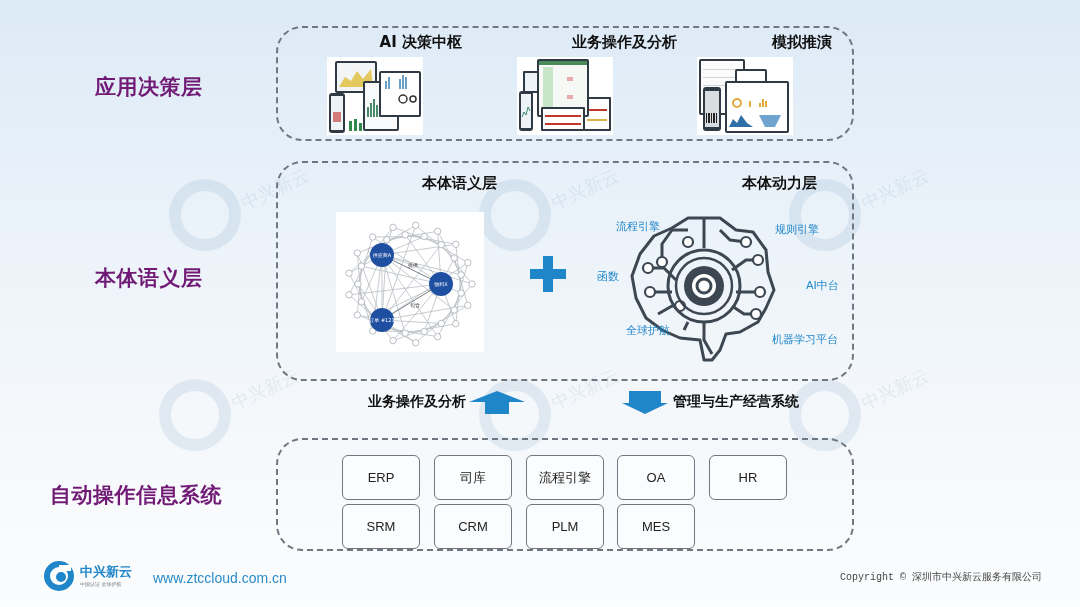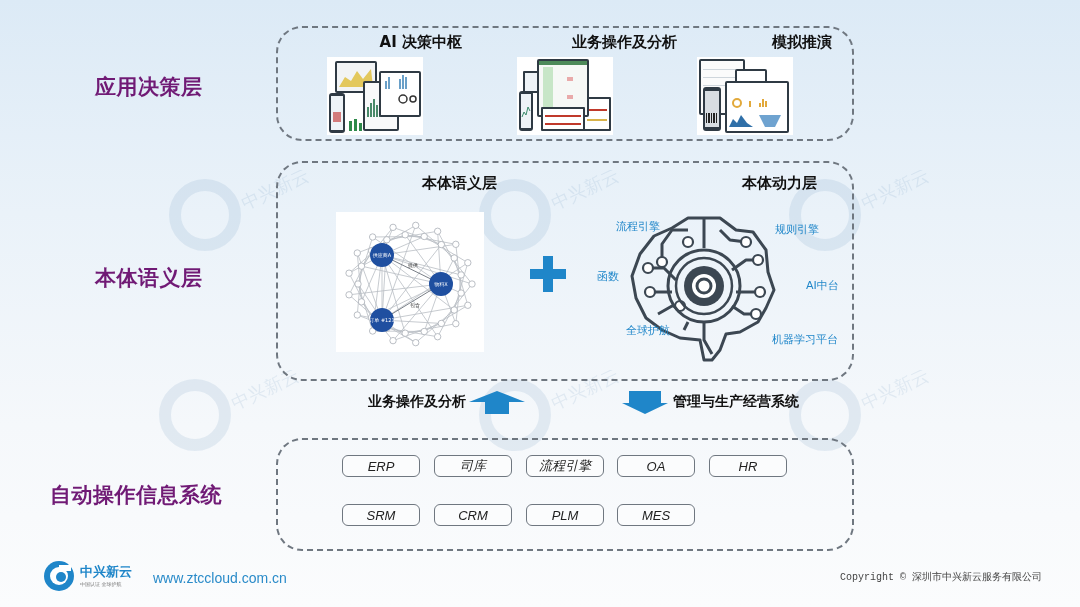--- a/index.html
+++ b/index.html
@@ -16,24 +16,24 @@
   .dash-box {
     position: absolute; border: 2px dashed #6f7780; border-radius: 26px;
     box-sizing: border-box;
   }
   .sec-title {
     position: absolute; font-weight: bold; font-size: 15px; color: #111;
     white-space: nowrap; text-align: right; margin-left: 42px;
   }
   .screen-img { position: absolute; }
   .sys-btn {
-    position: absolute; width: 78px; height: 22px; box-sizing: border-box;
+    position: absolute; width: 78px; height: 45px; box-sizing: border-box;
     border: 1.5px solid #6f7780; border-radius: 6px; background: #fbfcfd;
     display: flex; align-items: center; justify-content: center;
-    font-size: 13px; color: #222; font-family: "Liberation Sans", sans-serif; font-style: italic;
+    font-size: 13px; color: #222; font-family: "Liberation Sans", sans-serif;
   }
   .brain-label {
     position: absolute; font-size: 11px; font-weight: normal; color: #1f86c9; white-space: nowrap;
   }
   .flow-text { position: absolute; font-size: 14px; font-weight: bold; color: #111; white-space: nowrap; }
   .wm { position: absolute; opacity: 0.09; }
   .footer-url { position: absolute; font-size: 14px; color: #2a8bc9; font-family: "Liberation Sans", sans-serif; }
   .footer-copy { position: absolute; font-size: 10px; color: #444; font-family: Liberation Mono, monospace; white-space: nowrap; }
 </style>
 </head>

